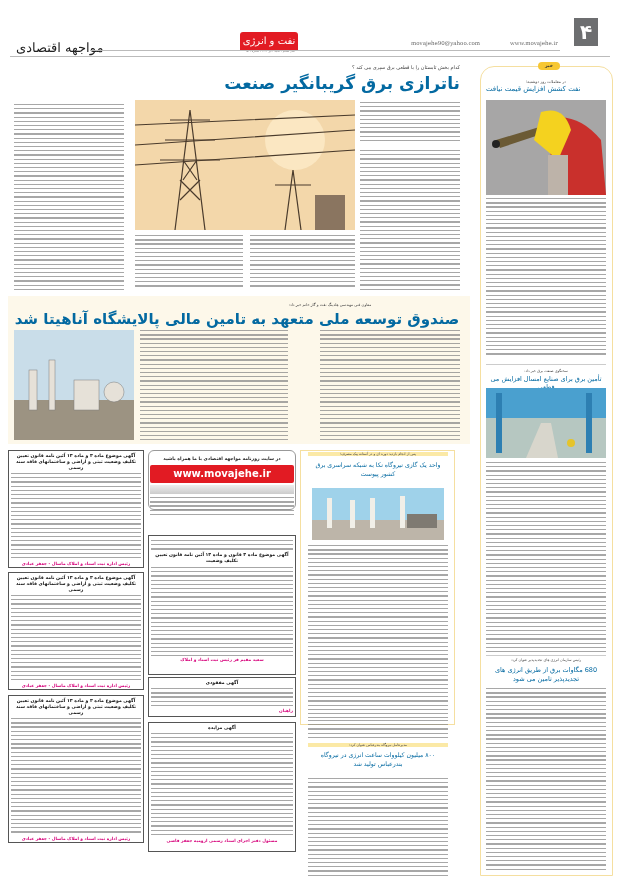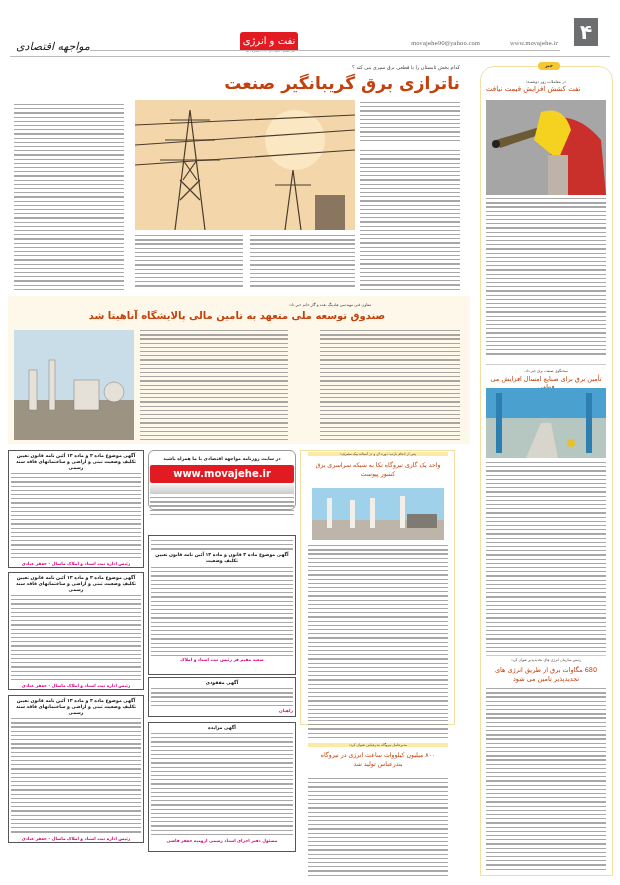--- a/index.html
+++ b/index.html
@@ -3,21 +3,21 @@
 <meta charset="utf-8">
 <style>
 *{box-sizing:border-box;margin:0;padding:0}
 body{width:620px;height:885px;background:#fff;font-family:"DejaVu Sans",sans-serif;position:relative;overflow:hidden;direction:rtl}
 .abs{position:absolute}
 .txt{font-size:3.2px;line-height:4.6px;color:#555;text-align:justify;overflow:hidden}
 .gl{background:repeating-linear-gradient(to bottom,#8a8a8a 0,#8a8a8a 1.3px,transparent 1.3px,transparent 4.2px);opacity:.75}
 .hdr-line{border-top:1px solid #bbb}
 .page-num{background:#6d6e70;color:#fff;font-weight:bold;font-size:20px;text-align:center;line-height:28px}
 .logo{background:#e21b23;color:#fff;font-family:"DejaVu Serif",serif;font-size:10px;text-align:center;border-radius:3px 3px 0 0;line-height:18px}
-.head-big{font-weight:bold;color:#c2410c;text-align:right}
+.head-big{font-weight:bold;color:#0369a1;text-align:right}
 .sub{color:#444;font-size:5px}
 .side-box{border:1px solid #f2d98a;border-radius:14px 14px 0 0;background:#fff}
 .news-tag{background:#f7c733;color:#333;font-size:4.5px;border-radius:6px;text-align:center;font-weight:bold;line-height:8px}
 .cream{background:#fdf8ea}
 .ad-box{border:1.5px solid #555;background:#fff;padding:2px}
 .ad-title{font-weight:bold;font-size:4.6px;color:#111;text-align:center;line-height:6px}
 .ad-sign{color:#d6007a;font-weight:bold;font-size:4.3px;text-align:center}
 .img-tower{background:linear-gradient(180deg,#f4e3c1 0%,#f6d6a4 40%,#e9b47a 70%,#c48a58 100%)}
 .img-gas{background:linear-gradient(135deg,#9c9c9c 0%,#c9c3be 50%,#b93b2c 85%,#d33 100%)}
 .img-refinery{background:linear-gradient(180deg,#d9e7f0 0%,#a8c9df 45%,#8aa6b8 70%,#b4a892 100%)}
@@ -27,21 +27,21 @@
 .divider-h{height:1px;background:#ccc}
 </style>
 </head>
 <body>
 
 <div class="abs page-num" style="right:22px;top:18px;width:24px;height:28px">۴</div>
 <div class="abs" style="right:62px;top:40px;font-size:5.5px;color:#666;direction:ltr;font-family:'DejaVu Serif',serif">www.movajehe.ir</div>
 <div class="abs" style="right:140px;top:40px;font-size:5.5px;color:#666;direction:ltr;font-family:'DejaVu Serif',serif">movajehe90@yahoo.com</div>
 <div class="abs logo" style="left:240px;top:32px;width:58px;height:18px">نفت و انرژی</div>
 <div class="abs" style="left:240px;top:50px;width:60px;font-size:2.6px;color:#777;text-align:center">سال هشتم • شنبه ۳ تیر ۱۴۰۲ • شماره ۱۵۲۱</div>
-<div class="abs" style="left:16px;top:40px;font-size:11px;font-family:'DejaVu Serif',serif;font-style:italic;color:#222">مواجهه اقتصادی</div>
+<div class="abs" style="left:16px;top:40px;font-size:13px;font-family:'DejaVu Serif',serif;color:#222">مواجهه اقتصادی</div>
 <div class="abs hdr-line" style="left:90px;right:60px;top:50px"></div>
 <div class="abs hdr-line" style="left:10px;right:10px;top:56px"></div>
 
 <div class="abs side-box" style="right:7px;top:66px;width:133px;height:810px;border-color:#f5dfa0">
 </div>
 <div class="abs news-tag" style="right:60px;top:62px;width:22px;height:8px">خبر</div>
 <div class="abs sub" style="right:14px;top:79px;width:120px;text-align:center;font-size:4px">در معاملات روز دوشنبه؛</div>
 <div class="abs head-big" style="right:14px;top:85px;width:120px;text-align:left;font-size:7px;font-weight:normal">نفت کشش افزایش قیمت نیافت</div>
 <div class="abs img-gas" style="right:14px;top:100px;width:120px;height:95px">
   <svg width="120" height="95" viewBox="0 0 120 95">
@@ -91,21 +91,21 @@
     </g>
     <rect x="180" y="95" width="30" height="35" fill="#8a7560"></rect>
   </svg>
 </div>
 <div class="abs txt gl" style="left:250px;top:235px;width:105px;height:55px"></div>
 <div class="abs txt gl" style="left:135px;top:235px;width:108px;height:55px"></div>
 <div class="abs txt gl" style="left:14px;top:104px;width:110px;height:186px"></div>
 
 <div class="abs cream" style="left:8px;right:150px;top:296px;height:148px"></div>
 <div class="abs sub" style="right:160px;top:302px;width:260px;font-size:3.8px;text-align:center">معاون فنی مهندسی هلدینگ نفت و گاز خاتم خبر داد:</div>
-<div class="abs head-big" style="left:14px;right:160px;top:310px;font-size:10px;text-align:center">صندوق توسعه ملی متعهد به تامین مالی پالایشگاه آناهیتا شد</div>
+<div class="abs head-big" style="left:14px;right:160px;top:310px;font-size:15px;text-align:center">صندوق توسعه ملی متعهد به تامین مالی پالایشگاه آناهیتا شد</div>
 <div class="abs txt gl" style="right:160px;top:330px;width:140px;height:110px"></div>
 <div class="abs txt gl" style="left:140px;top:330px;width:148px;height:110px"></div>
 <div class="abs img-refinery" style="left:14px;top:330px;width:120px;height:110px">
   <svg width="120" height="110" viewBox="0 0 120 110">
     <rect width="120" height="110" fill="#c9dde9"></rect>
     <rect x="0" y="70" width="120" height="40" fill="#9c9382"></rect>
     <g fill="#e6e1d8" stroke="#7c7c7c" stroke-width=".5">
       <rect x="15" y="40" width="8" height="40"></rect>
       <rect x="35" y="30" width="6" height="50"></rect>
       <rect x="60" y="50" width="25" height="30"></rect>

